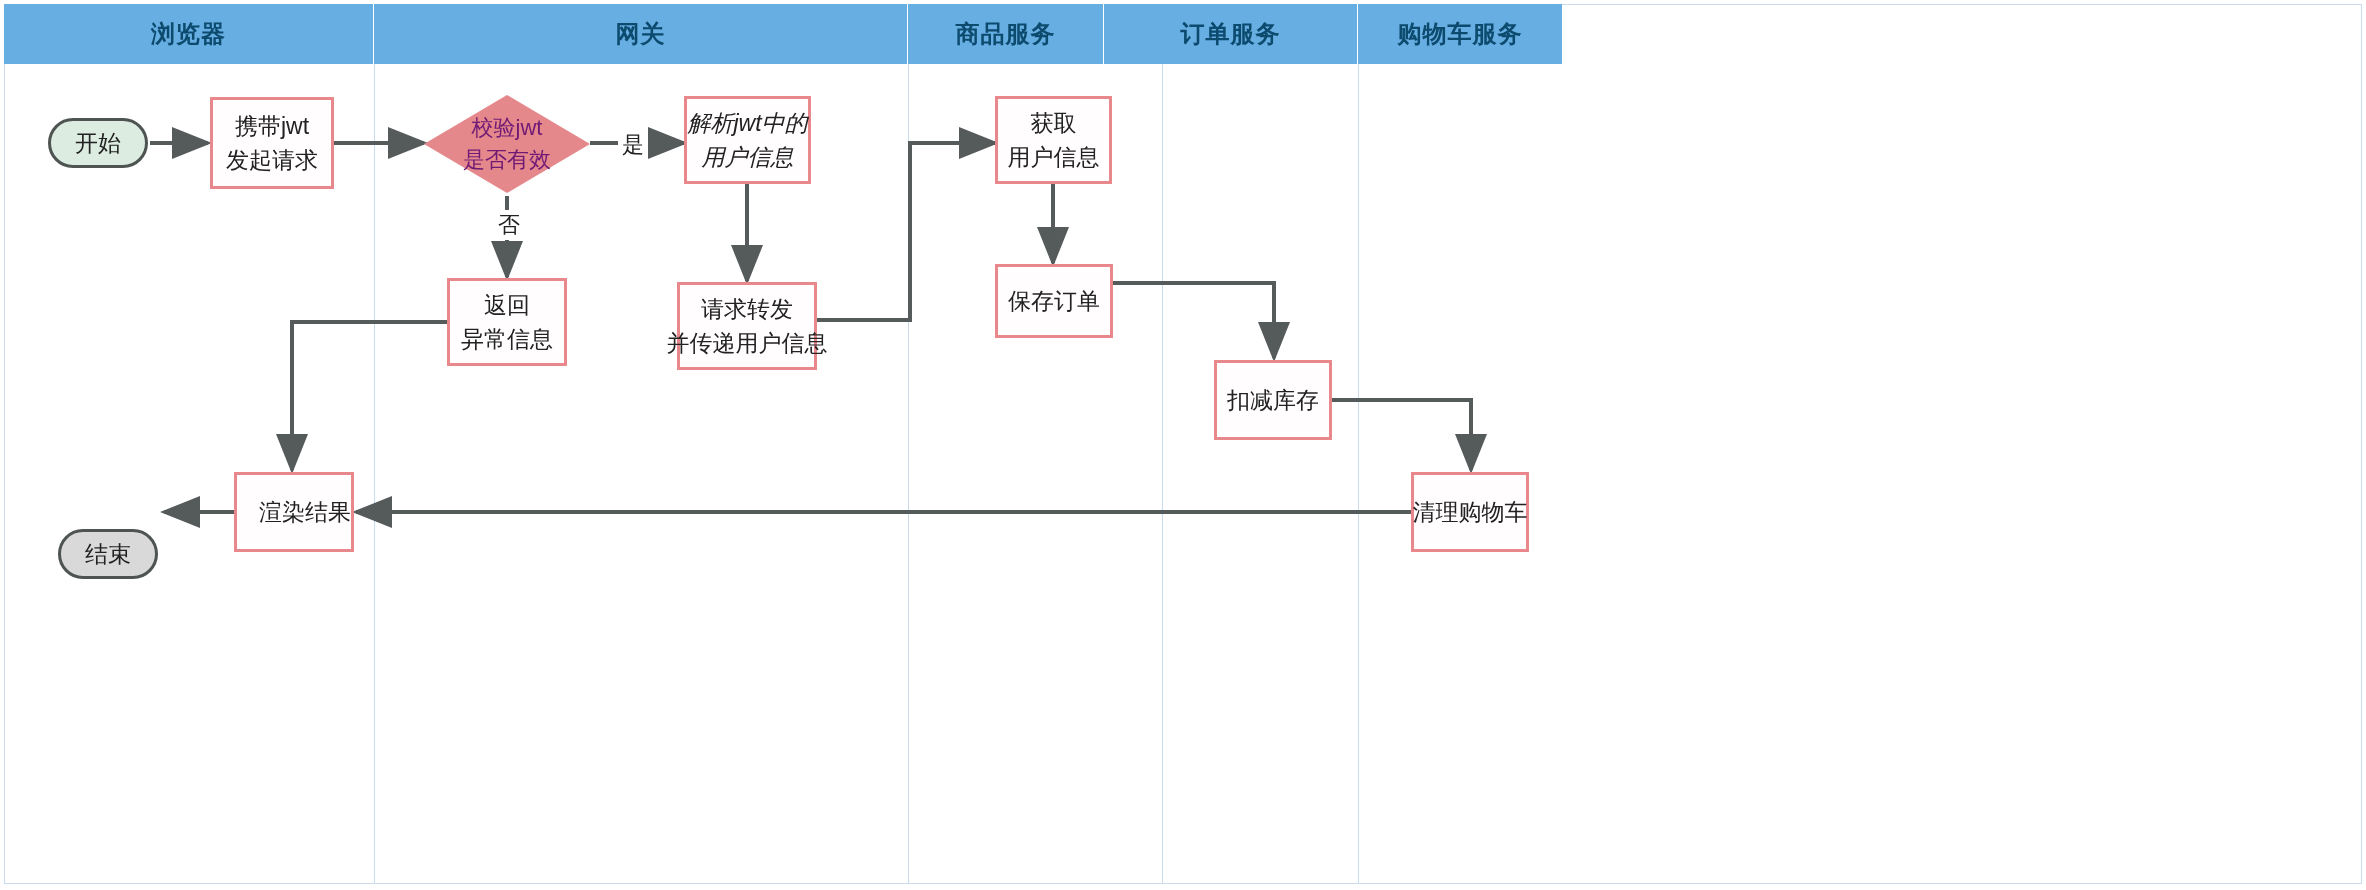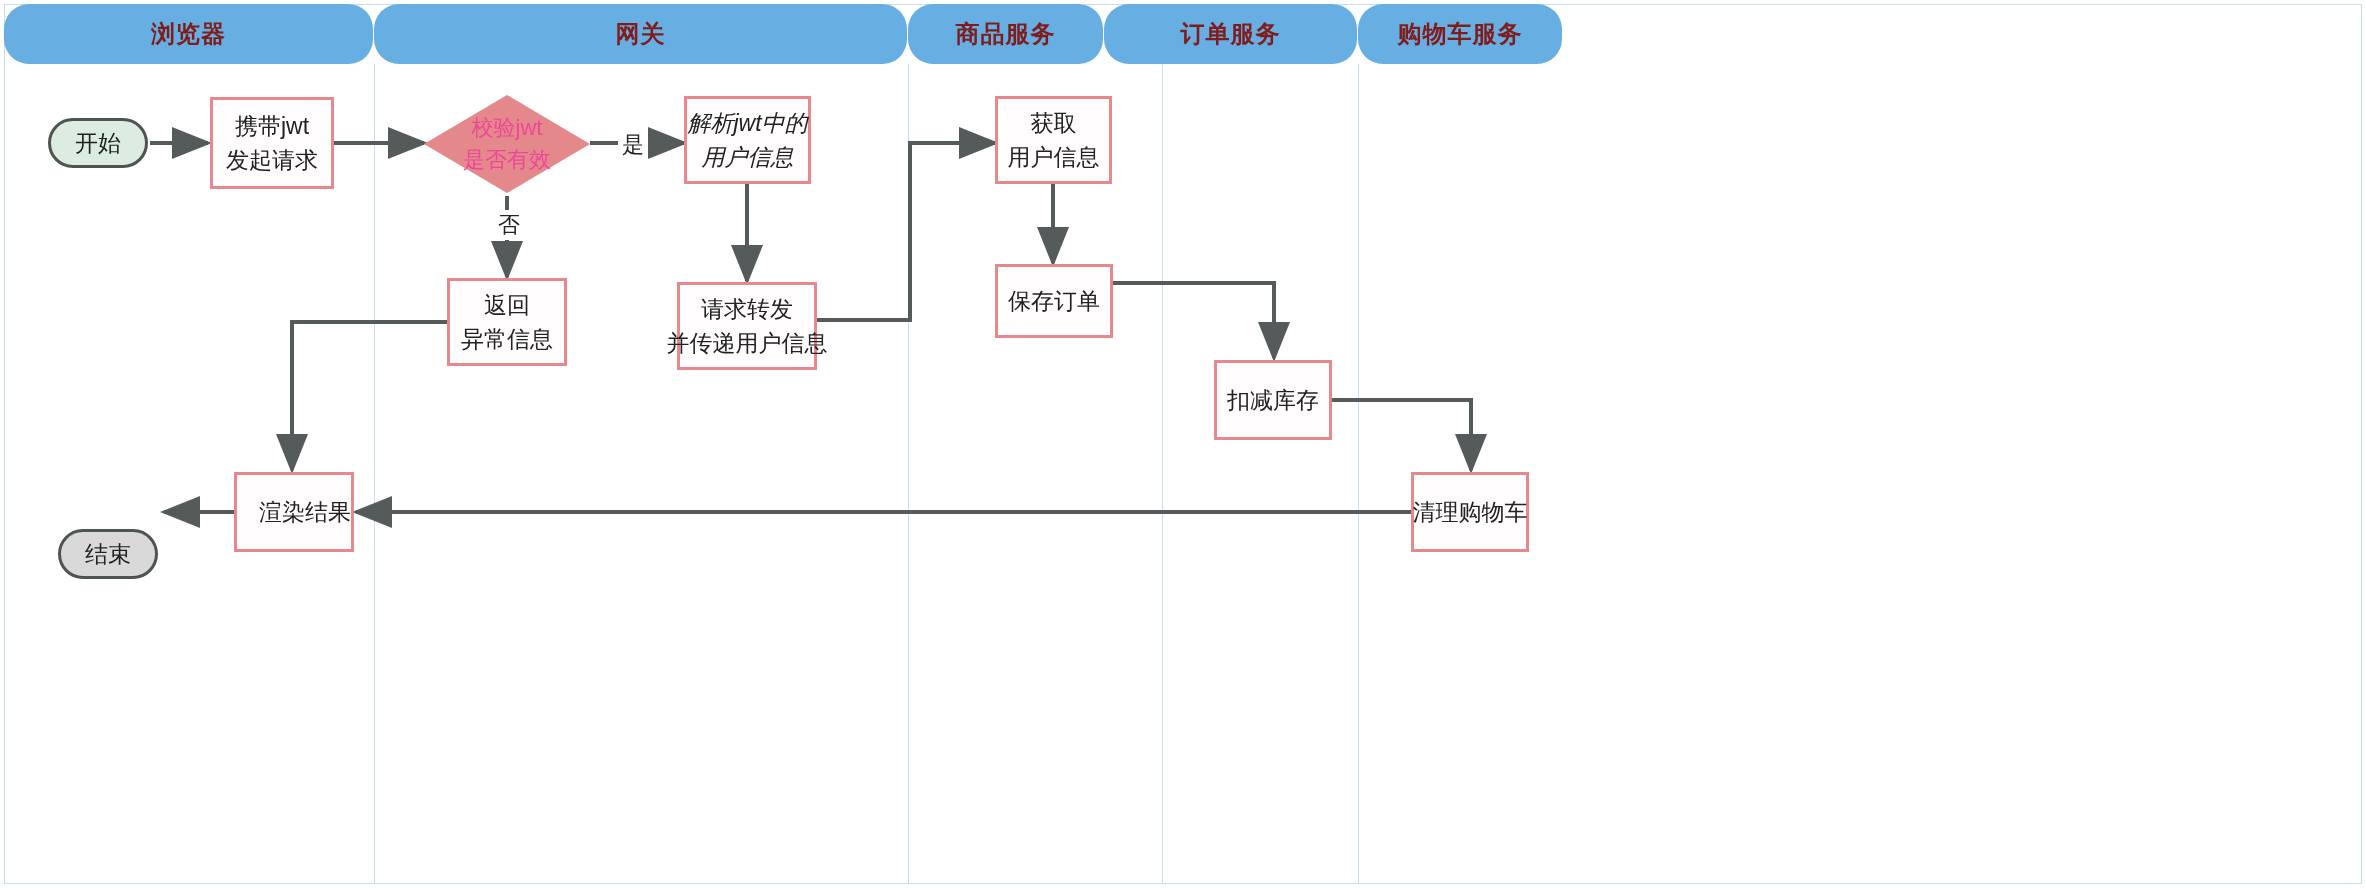--- a/index.html
+++ b/index.html
@@ -32,30 +32,29 @@
     position: absolute;
     left: 4px;
     top: 4px;
     width: 2358px;
     height: 60px;
     display: flex;
     box-sizing: border-box;
   }
   .lane-head {
     background: #67AEE2;
-    color: #7f1d1d;
+    color: #0c4a6e;
     font-weight: bold;
     font-size: 24px;
     display: flex;
     align-items: center;
     justify-content: center;
     box-sizing: border-box;
     border-right: 1px solid #ffffff;
     letter-spacing: 1px;
-    border-radius: 25px;
   }
   .lane-head:last-child { border-right: none; }
 
   .lane-divider {
     position: absolute;
     top: 64px;
     width: 1px;
     height: 820px;
     background: #c8dced;
   }
@@ -84,21 +83,21 @@
     border: 3px solid #4d5452;
     border-radius: 40px;
     justify-content: center;
   }
   .node-start { background: #dcece1; }
   .node-end   { background: #d9d9d9; }
 
   .node-decision {
     background: transparent;
     border: none;
-    color: #ec4899;
+    color: #701a75;
   }
   .node-decision .diamond-shape {
     position: absolute;
     left: 0; top: 0;
     width: 100%; height: 100%;
     background: #e5888c;
     clip-path: polygon(50% 0%, 100% 50%, 50% 100%, 0% 50%);
     z-index: 0;
   }
   .node-decision .diamond-text {

